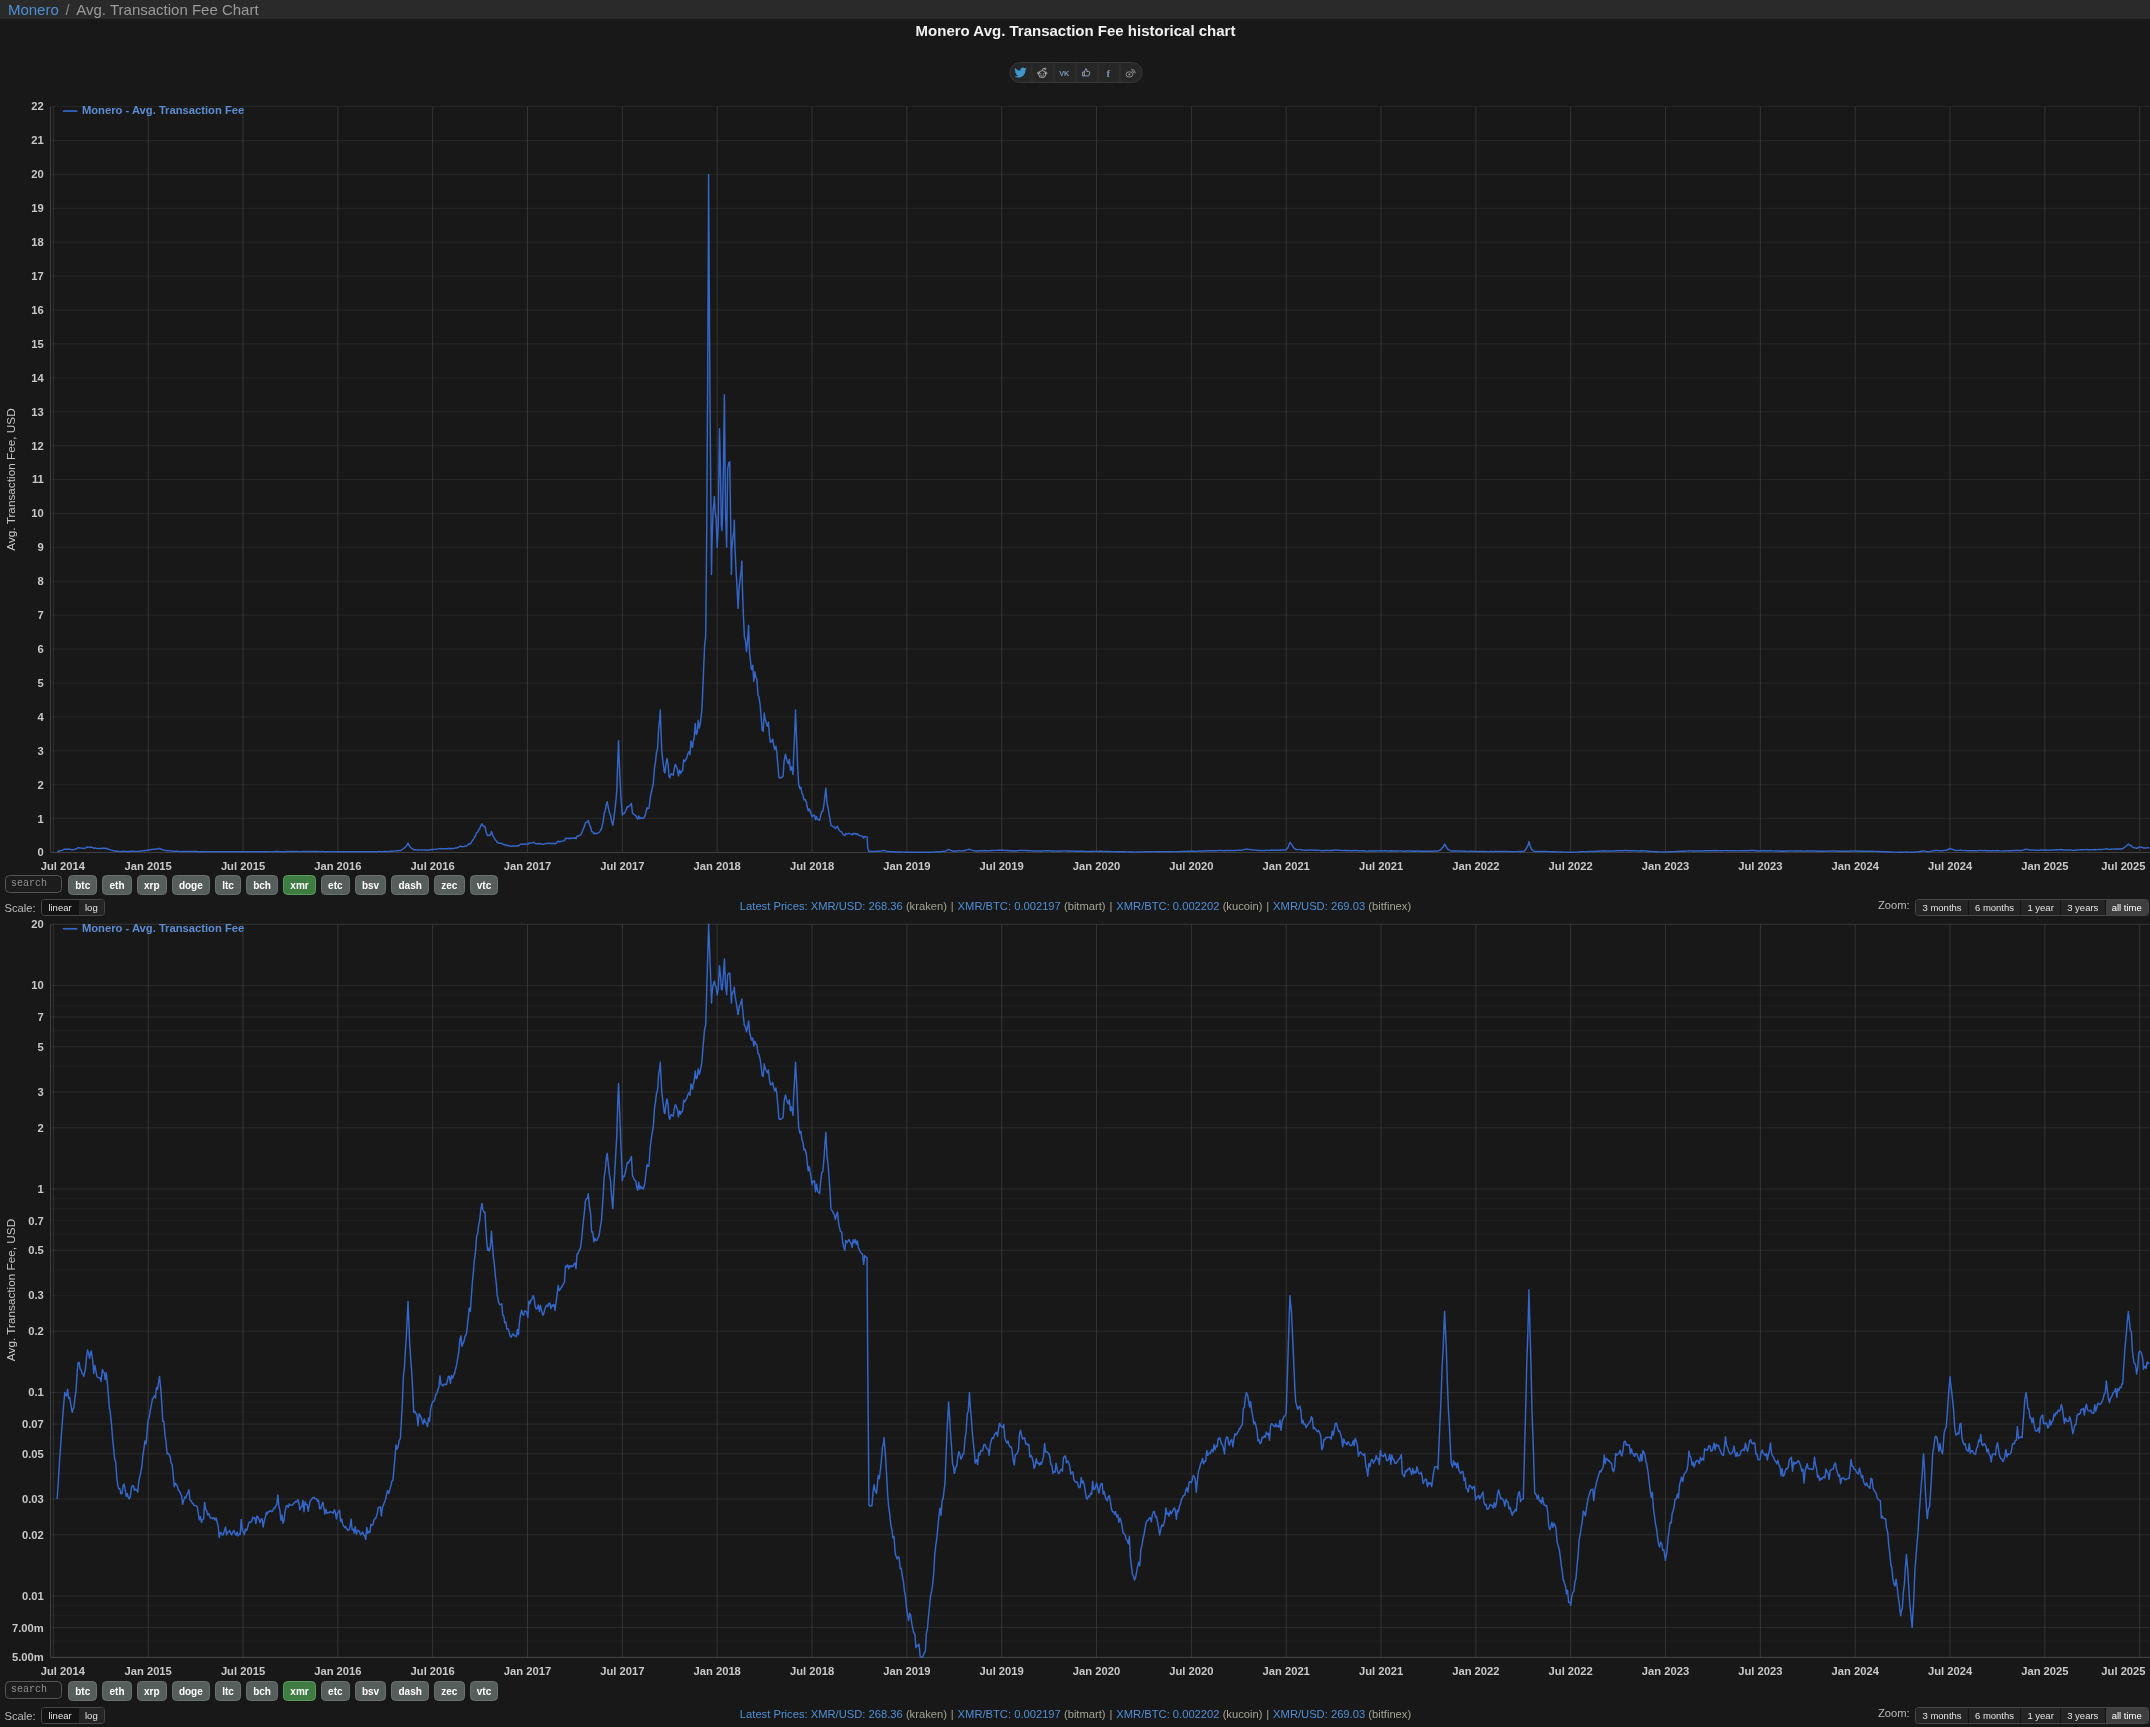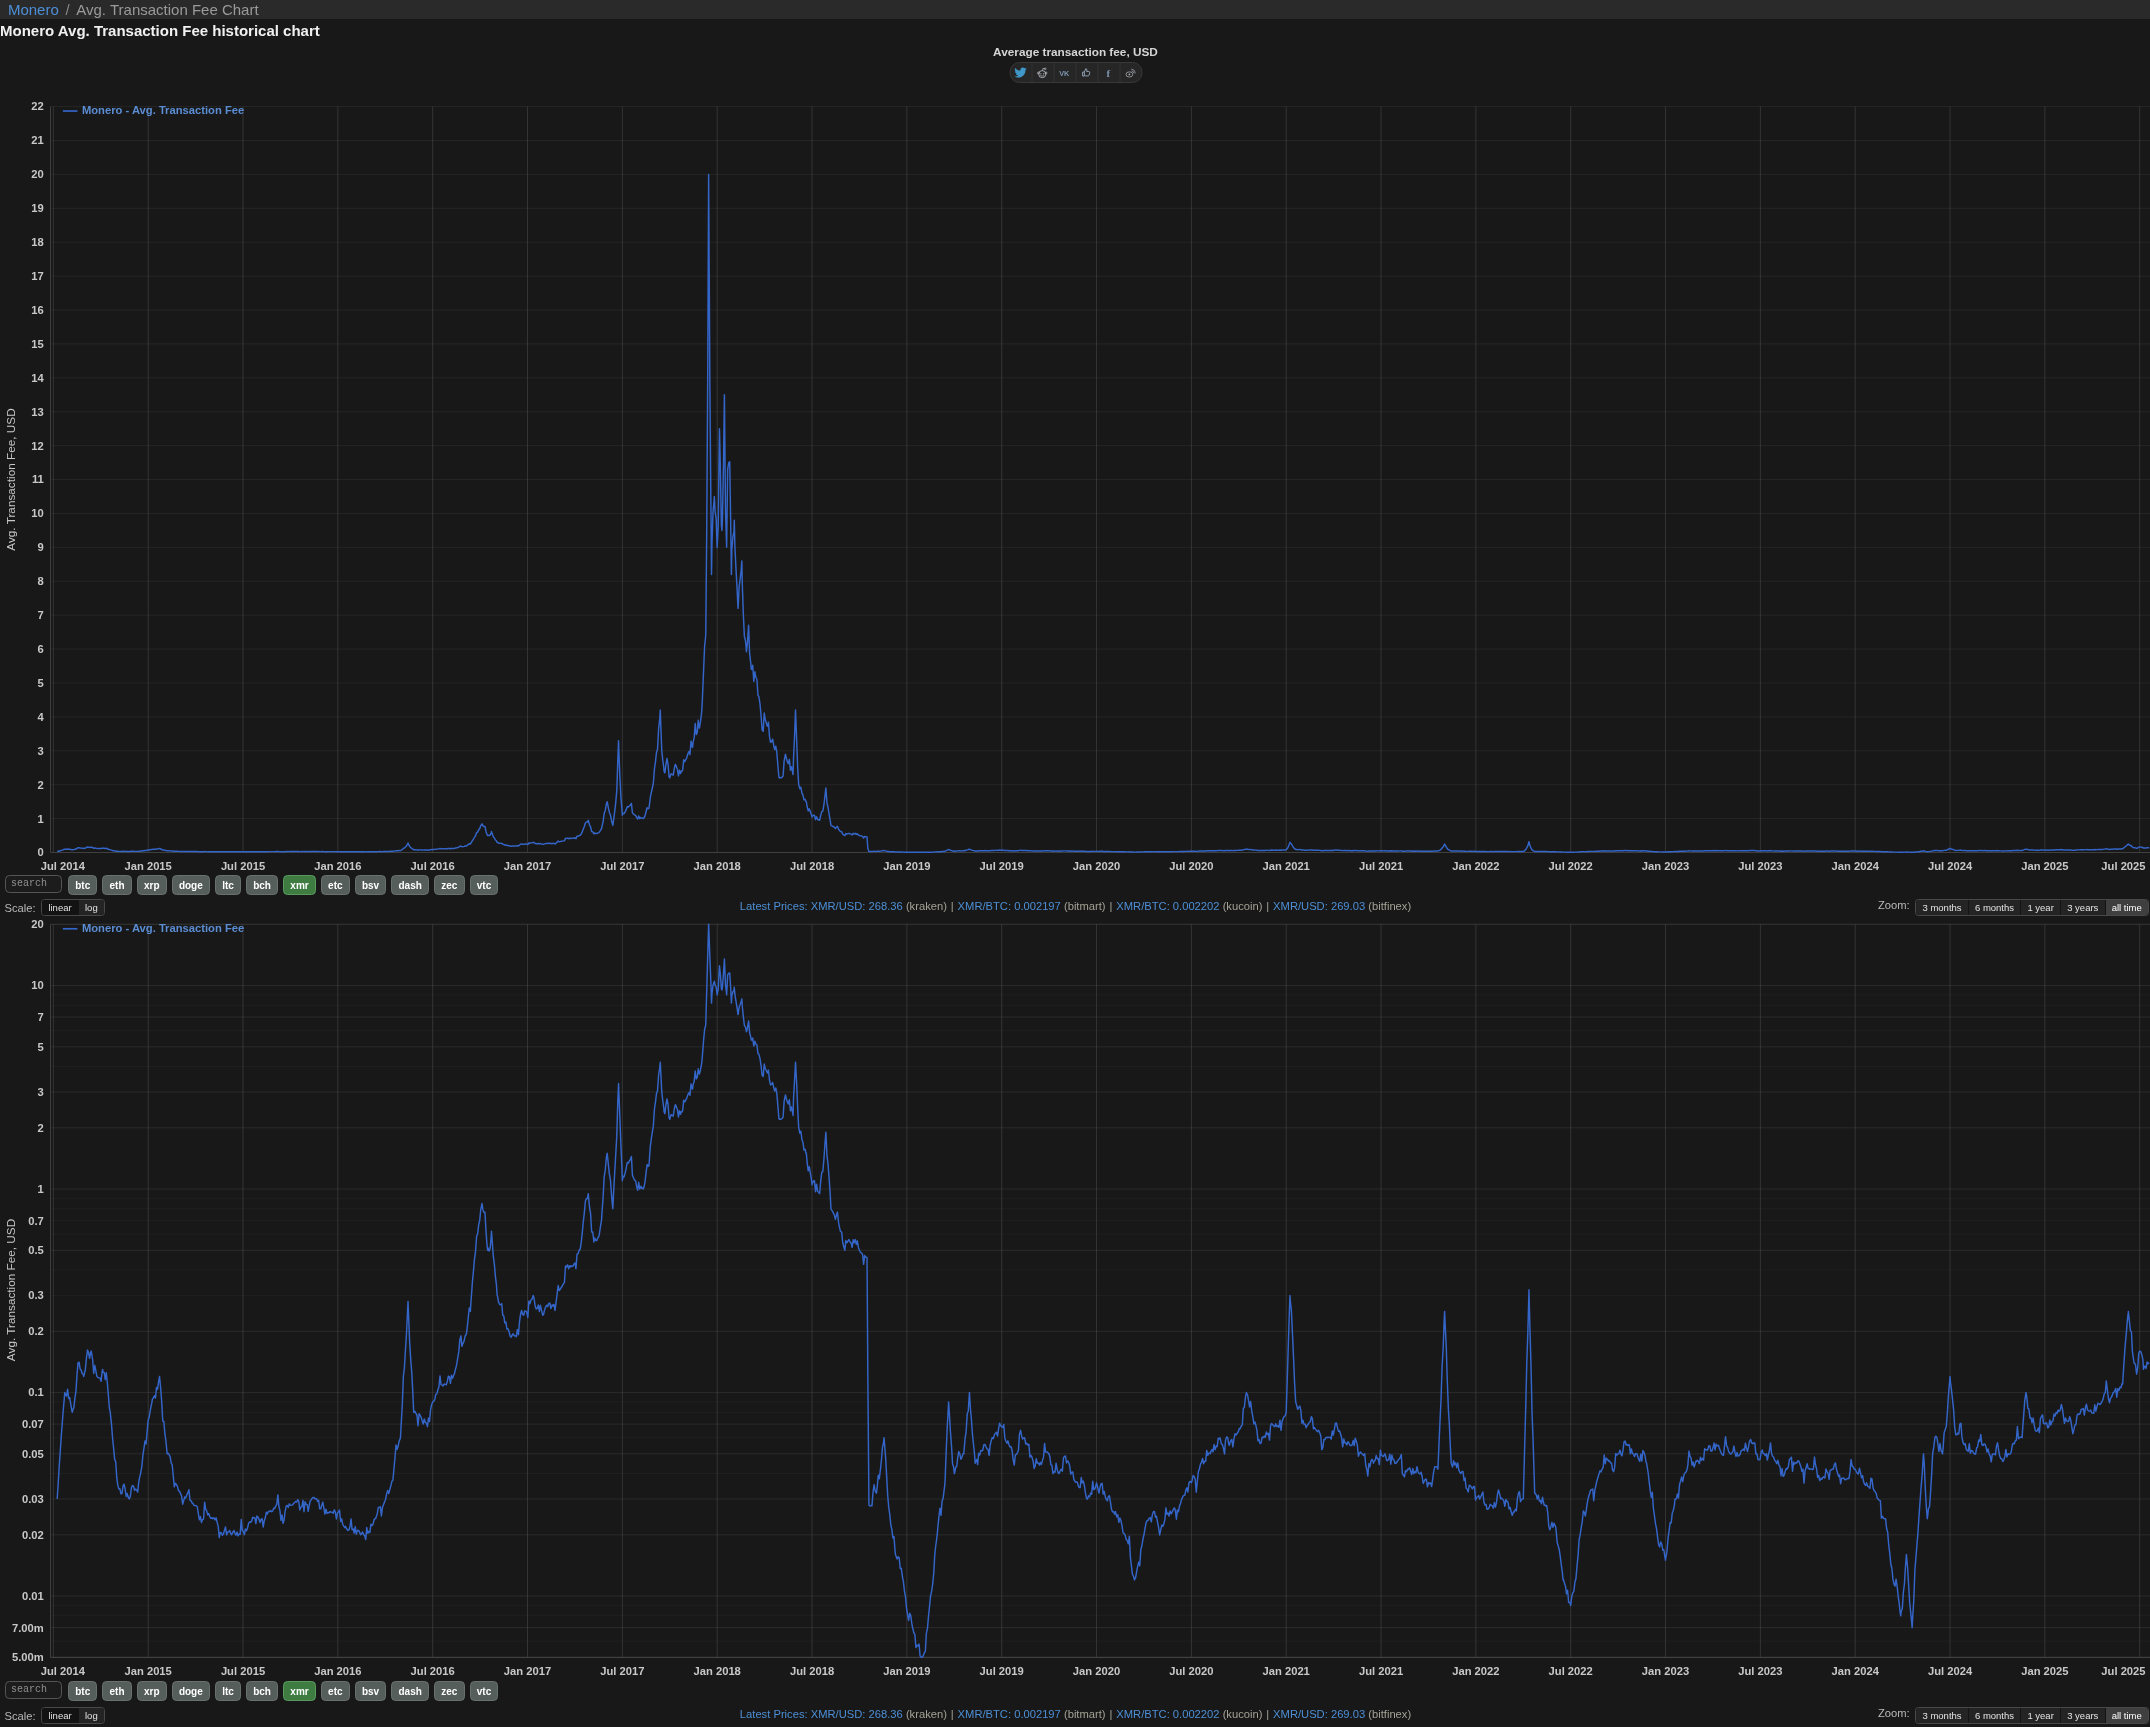--- a/index.html
+++ b/index.html
@@ -4,21 +4,21 @@
 <style>
   html,body{margin:0;padding:0;background:#181818;}
   .page{position:relative;width:2151px;height:1728px;overflow:hidden;background:#181818;
         font-family:"Liberation Sans",sans-serif;}
   
   .crumbbar{position:absolute;top:0;left:0;right:0;height:19px;background:#2a2a2a;
             line-height:19px;padding-left:7.9px;font-size:15px;color:#9a9a9a;}
   .crumbbar a{color:#4d8fd6;text-decoration:none;cursor:pointer;}
   .crumb-sep{margin:0 6.7px;color:#888;}
   
-  .title{position:absolute;top:22.4px;left:0;width:100%;text-align:left;
+  .title{position:absolute;top:22.4px;left:0;width:100%;text-align:center;
          font-size:15px;font-weight:bold;color:#f0f0f0;}
   .subtitle{position:absolute;top:45px;left:0;width:100%;text-align:center;
             font-size:11.8px;font-weight:bold;color:#d5d5d5;}
   
   .share{position:absolute;top:62px;left:50%;transform:translateX(-50%);
          display:flex;background:#262626;border:0.6px solid #383838;border-radius:10px;overflow:hidden;}
   .share-cell{width:21px;height:19px;display:flex;align-items:center;justify-content:center;
               border-right:0.6px solid #333;cursor:pointer;}
   .share-cell:last-child{border-right:none;}
   svg.chart{position:absolute;left:0;top:0;}
@@ -53,21 +53,20 @@
 </head>
 <body>
 
 <div class="page">
 
   <div class="crumbbar">
     <a>Monero</a><span class="crumb-sep">/</span><span>Avg. Transaction Fee Chart</span>
   </div>
 
   <div class="title">Monero Avg. Transaction Fee historical chart</div>
-  <div class="subtitle">Average transaction fee, USD</div>
   <div class="share" id="share-row">
       <div class="share-cell">
         <svg width="13.5" height="13.5" viewBox="0 0 24 24">
           <path d="M23.4 4.8c-.8.4-1.7.6-2.6.8a4.5 4.5 0 0 0 2-2.5c-.9.5-1.8.9-2.9 1.1a4.5 4.5 0 0 0-7.7 4.1A12.8 12.8 0 0 1 3 3.6a4.5 4.5 0 0 0 1.4 6 4.4 4.4 0 0 1-2-.6v.1a4.5 4.5 0 0 0 3.6 4.4 4.6 4.6 0 0 1-2 .1 4.5 4.5 0 0 0 4.2 3.1A9 9 0 0 1 1.5 18.6a12.7 12.7 0 0 0 6.9 2c8.3 0 12.8-6.9 12.8-12.8v-.6c.9-.6 1.6-1.4 2.2-2.4z" fill="#3f97c9"></path>
         </svg>
       </div>
       <div class="share-cell">
         <svg width="13.5" height="13.5" viewBox="0 0 24 24">
           <circle cx="12" cy="14.5" r="6.3" fill="none" stroke="#c2c7cc" stroke-width="1.4"></circle>
           <circle cx="5.2" cy="12.5" r="1.7" fill="none" stroke="#c2c7cc" stroke-width="1.2"></circle>

